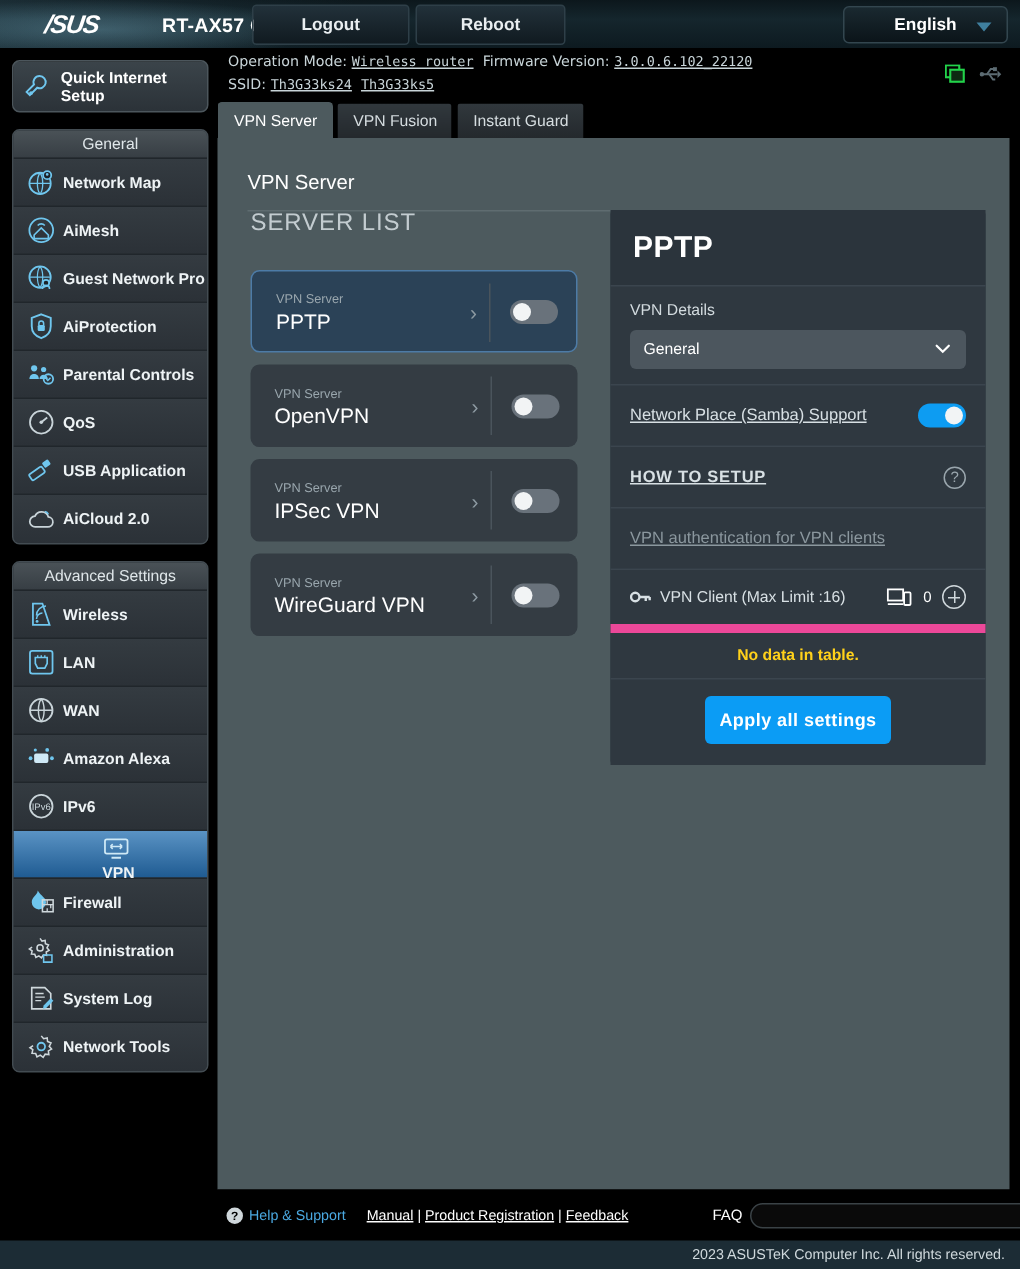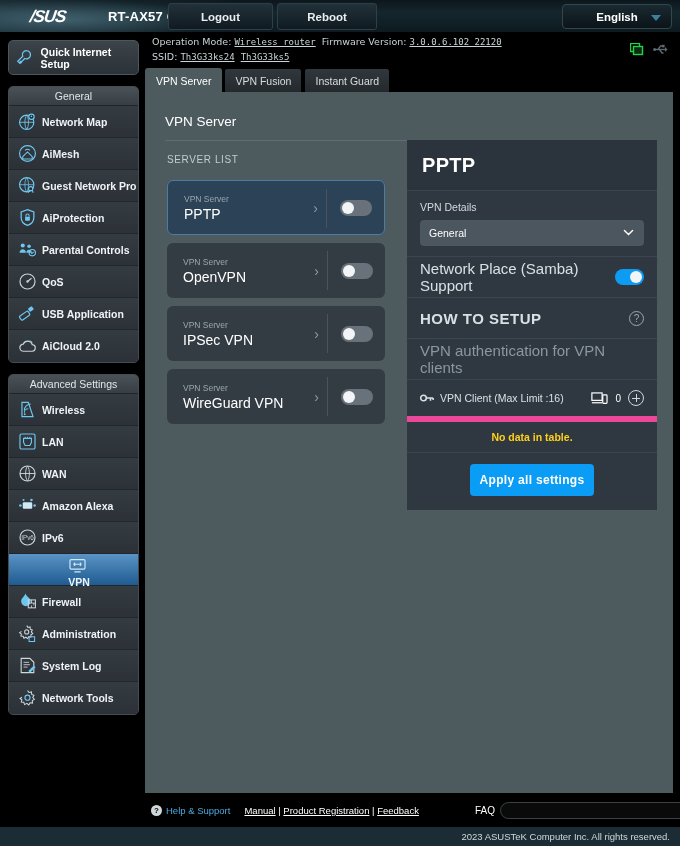--- a/index.html
+++ b/index.html
@@ -108,21 +108,21 @@
     font-size: 10.5px; color: #d6dde0; cursor: pointer;
     background: linear-gradient(180deg,#31383d,#23282c);
     border: 1px solid #000; border-bottom: none; border-radius: 3px 3px 0 0;
     margin-right: 2px;
   }
   .tab.active { background: #4d5a5e; color: #ffffff; border-color: #4d5a5e; }
 
   .panel-title { position: absolute; left: 20px; top: 22px; color: #ffffff; font-size: 13.5px; }
   .panel-rule { position: absolute; left: 20px; top: 48px; width: 488px; height: 1px; background: #5f6c70; }
 
-  .section-label { position: absolute; left: 22px; top: 62px; color: #c3ccd0; font-size: 10px; letter-spacing: .6px; }
+  .section-label { position: absolute; left: 22px; top: 48px; color: #c3ccd0; font-size: 16px; letter-spacing: .6px; }
 
   
   .server-list { position: absolute; left: 22px; top: 88px; width: 218px; }
   .server-card {
     height: 55px; border-radius: 6px; margin-bottom: 8px;
     background: #343c43; display: flex; align-items: center; position: relative; cursor: pointer;
   }
   .server-card.selected { background: #2b4257; border: 1px solid #4d7ba6; }
   .sc-text { margin-left: 16px; }
   .sc-sub { color: #9aa7ae; font-size: 8.5px; margin-bottom: 2px; }
@@ -139,21 +139,21 @@
   .detail-head { height: 50px; display: flex; align-items: center; padding-left: 15px; background:#2b343c;}
   .detail-head h2 { color: #ffffff; font-size: 20px; font-weight: bold; letter-spacing:.3px;}
   .drow { border-top: 1px solid #3b454e; padding: 10px 13px; background:#2f3840;}
   .dlabel { color: #d2dade; font-size: 10.5px; margin-bottom: 7px; }
   .dselect {
     height: 26px; border-radius: 4px; background: #4c565e; display: flex; align-items: center;
     padding: 0 9px; color: #ffffff; font-size: 10.5px; position: relative; cursor:pointer;
   }
   .dselect .chev { position: absolute; right: 9px; top: 6px; }
   .drow-inline { display: flex; align-items: center; justify-content: space-between; height: 20px; }
-  .drow-inline .t { color: #d8e0e4; font-size: 15px; }
+  .drow-inline .t { color: #d8e0e4; font-size: 11px; text-decoration: underline; }
   .drow-inline .t.caps { letter-spacing: .5px; font-weight: bold; }
   .drow-inline .t.muted { color: #8b979e; }
   .help-circle {
     width: 15px; height: 15px; border-radius: 50%; border: 1px solid #9aa6ad;
     color: #9aa6ad; font-size: 10px; display: flex; align-items: center; justify-content: center; cursor: pointer;
   }
   .client-row { display: flex; align-items: center; justify-content: space-between; }
   .client-left { display: flex; align-items: center; gap: 6px; color: #d8e0e4; font-size: 10.5px; }
   .client-right { display: flex; align-items: center; gap: 7px; color: #ffffff; font-size: 10px; }
   .plus-circle {

